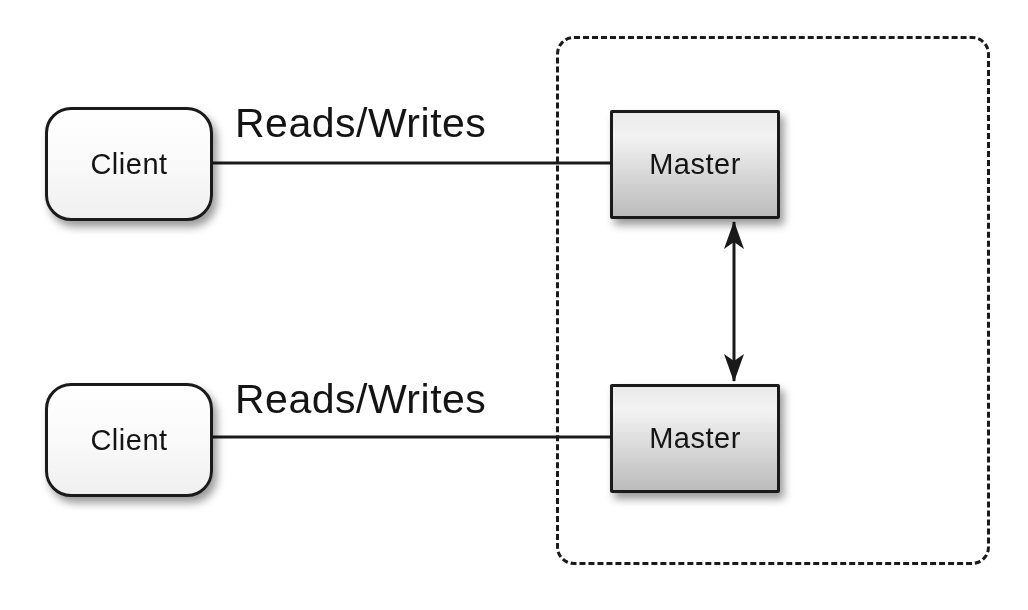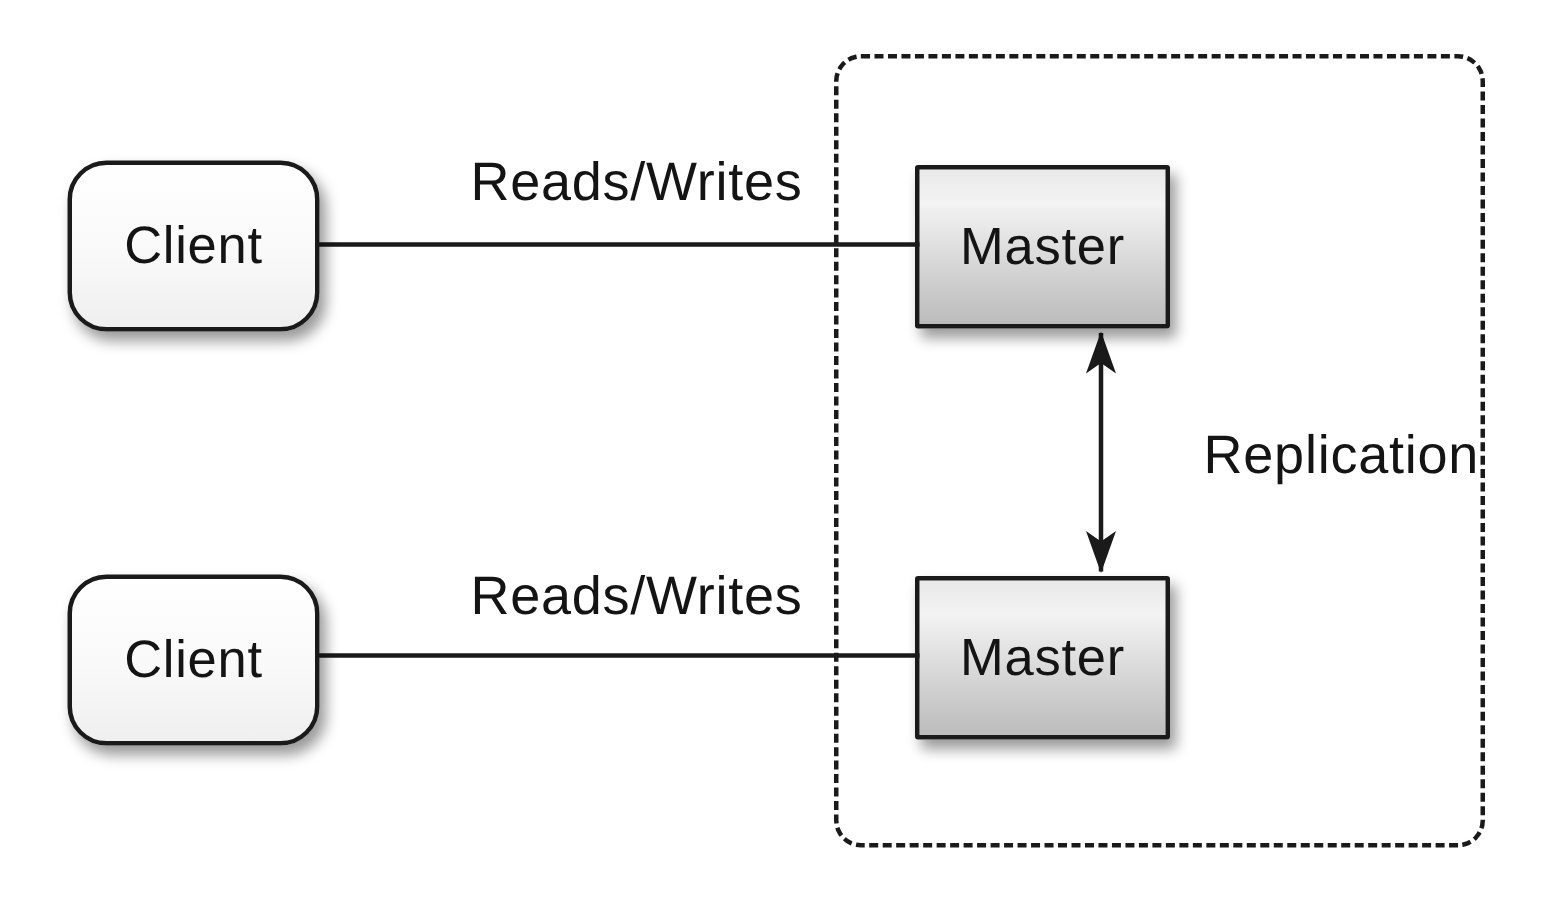--- a/index.html
+++ b/index.html
@@ -26,21 +26,21 @@
     border-radius: 18px;
     background: transparent;
   }
   .node {
     position: absolute;
     display: flex;
     align-items: center;
     justify-content: center;
     border: 3px solid #1a1a1a;
     box-shadow: 4px 6px 9px rgba(0,0,0,0.40);
-    font-size: 35px;
+    font-size: 29px;
     letter-spacing: 0.5px;
   }
   .client {
     left: 45px;
     width: 162px;
     height: 108px;
     border-radius: 26px;
     background: linear-gradient(180deg, #ffffff 0%, #f9f9f9 55%, #efefef 100%);
   }
   .client-top { top: 107px; }
@@ -57,23 +57,23 @@
   .arrows {
     position: absolute;
     left: 0;
     top: 0;
     width: 1028px;
     height: 610px;
     pointer-events: none;
   }
   .edge-label {
     position: absolute;
-    font-size: 36px;
+    font-size: 41px;
     letter-spacing: 0.5px;
-    text-align: right;
+    text-align: left;
     white-space: nowrap;
   }
   .label-rw-top  { left: 235px; top: 100px; width: 300px; }
   .label-rw-bottom { left: 235px; top: 376px; width: 300px; }
   .label-replication { left: 740px; top: 282px; width: 246px; }
 </style>
 </head>
 <body>
 
 <div class="canvas">
@@ -104,15 +104,14 @@
   </div>
 
   <div class="node master master-bottom">
     <span>Master</span>
   </div>
 
   <div class="edge-label label-rw-top">Reads/Writes</div>
 
   <div class="edge-label label-rw-bottom">Reads/Writes</div>
 
-  <div class="edge-label label-replication">Replication</div>
 
 </div>
 
 </body></html>

